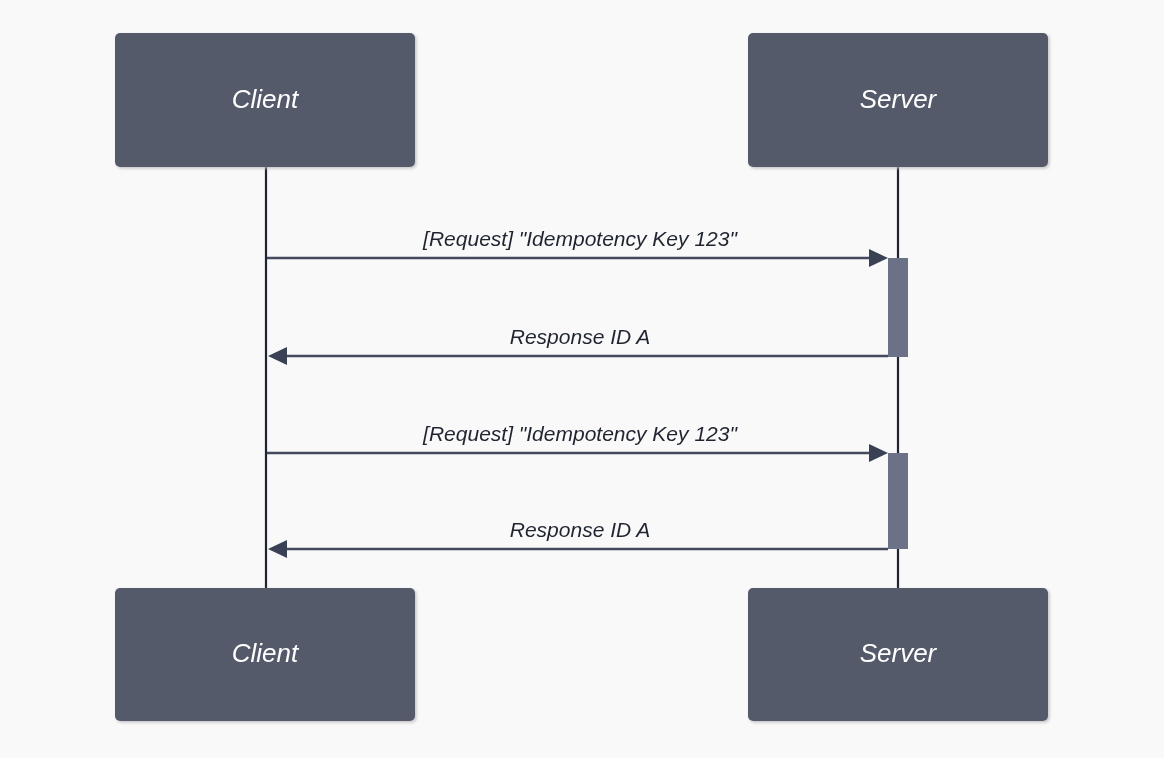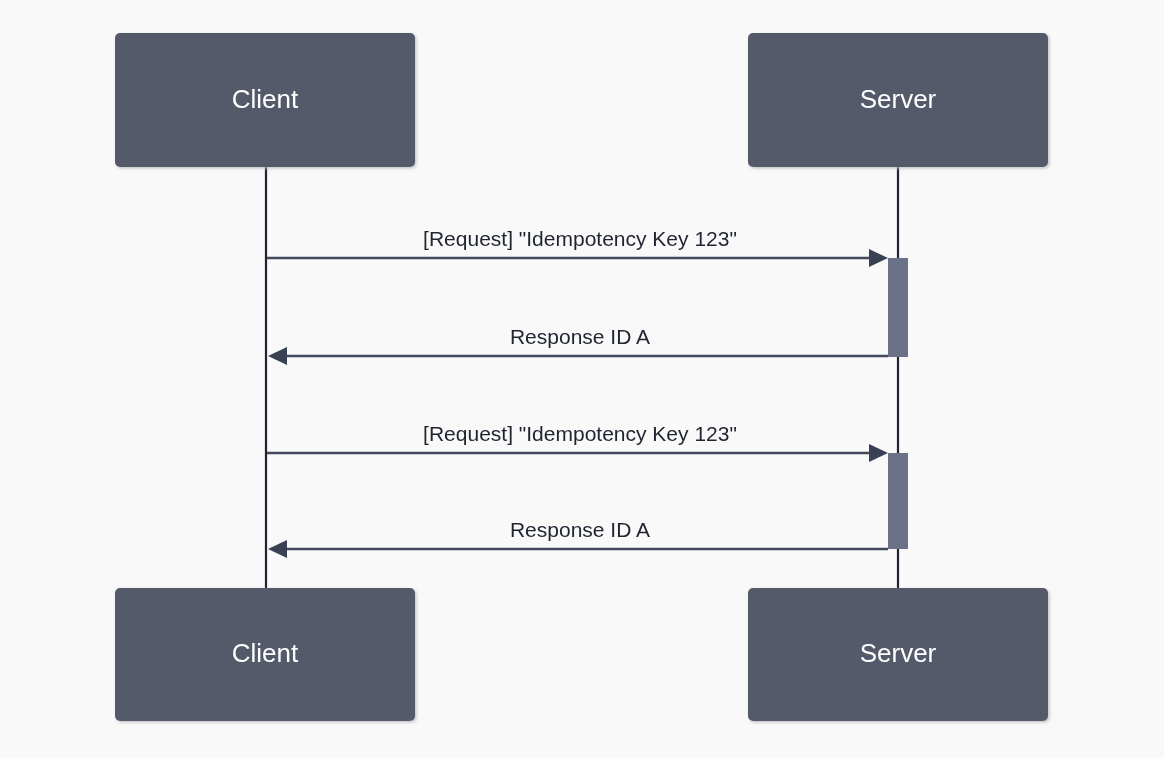--- a/index.html
+++ b/index.html
@@ -12,20 +12,21 @@
     height: 758px;
     background: #f9f9f9;
     font-family: "Liberation Sans", sans-serif;
     overflow: hidden;
     position: relative;
   }
   #diagram-root {
     position: relative;
     width: 1164px;
     height: 758px;
+    font-style: italic;
   }
   svg.diagram-canvas {
     position: absolute;
     top: 0;
     left: 0;
     width: 1164px;
     height: 758px;
     display: block;
   }
   .actor-box-rect {

